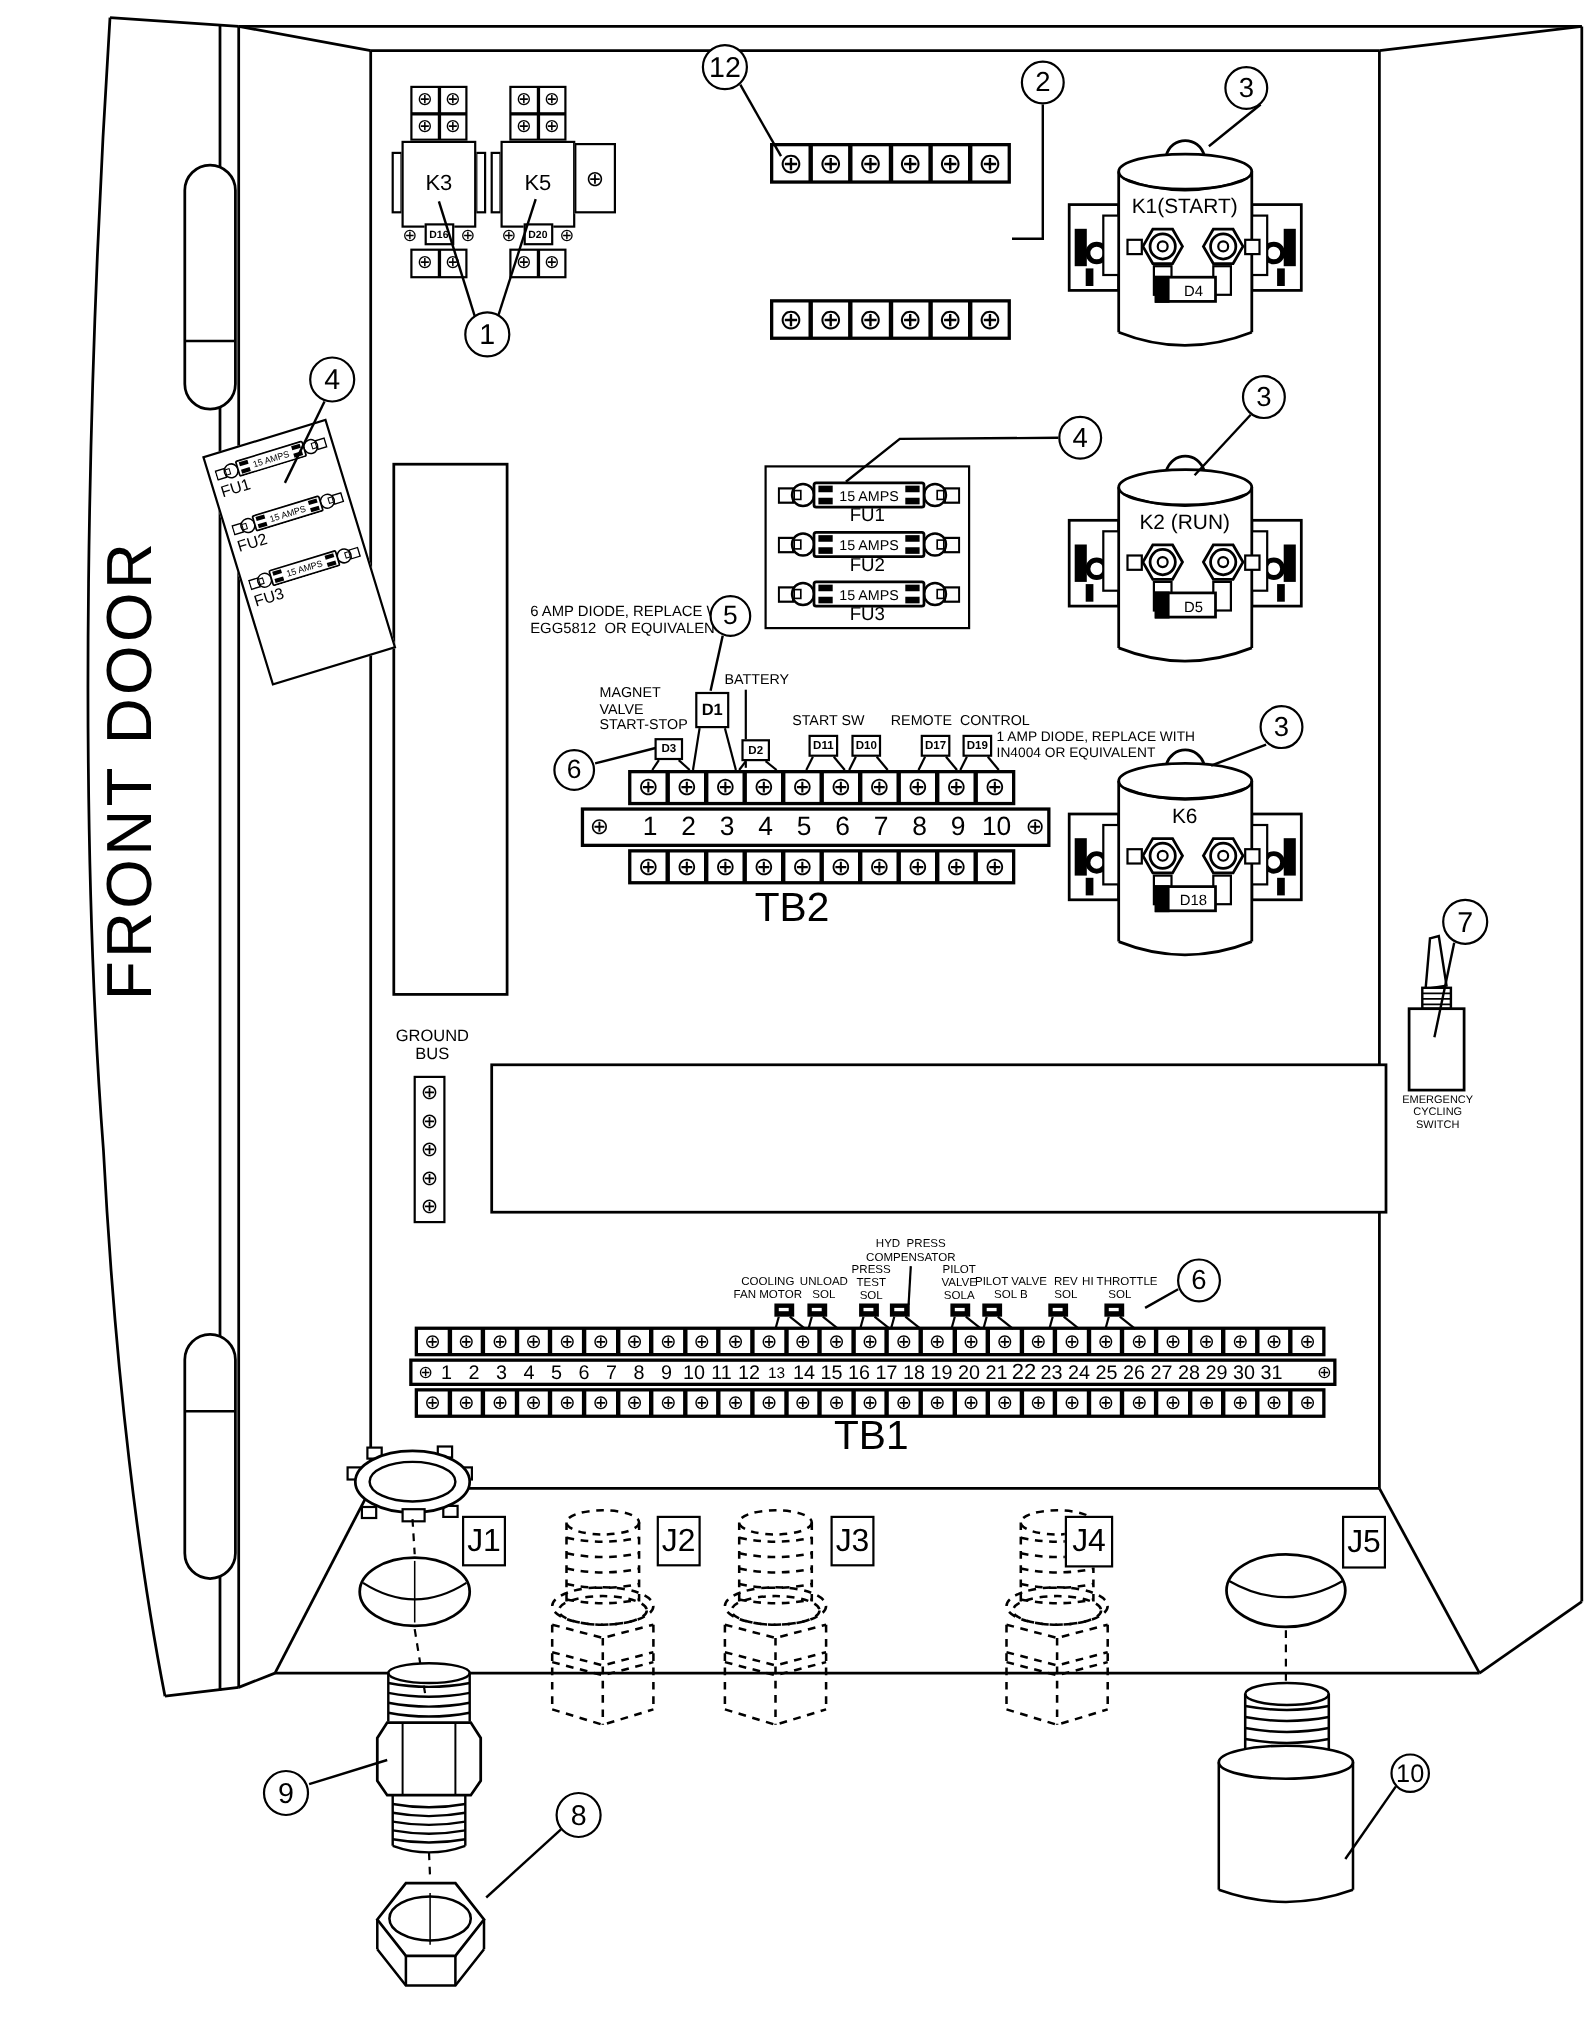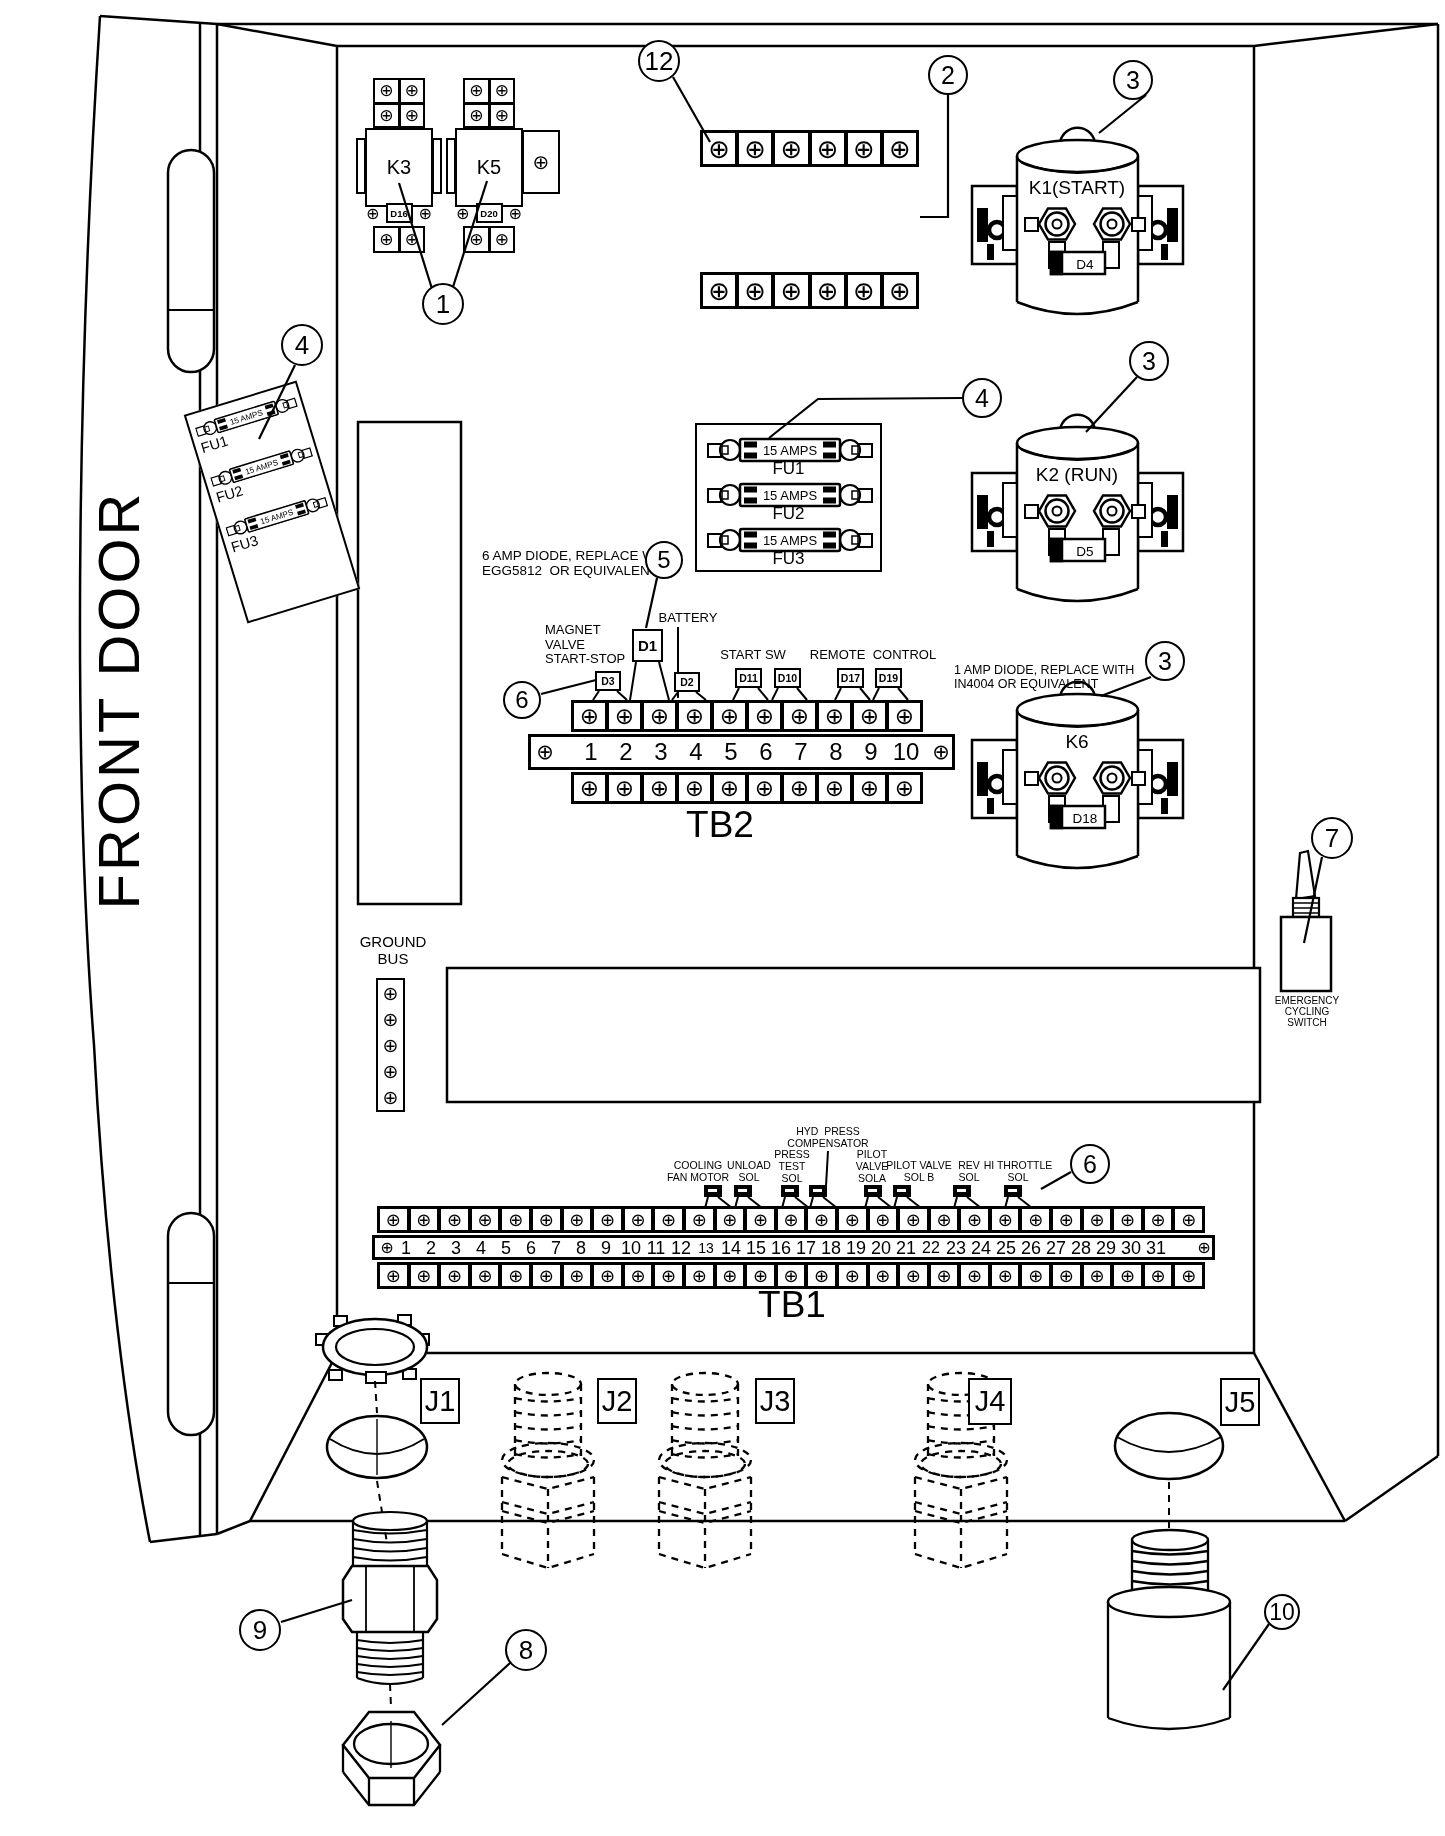--- a/index.html
+++ b/index.html
@@ -657,21 +657,21 @@
         <div style="position: absolute; box-sizing: border-box; left: 306px; top: 50%; transform: translate(-50%, -50%); font-size: 18px; line-height: 1;">12</div>
         <div style="position: absolute; box-sizing: border-box; left: 331px; top: 50%; transform: translate(-50%, -50%); font-size: 14px; line-height: 1;">13</div>
         <div style="position: absolute; box-sizing: border-box; left: 356px; top: 50%; transform: translate(-50%, -50%); font-size: 18px; line-height: 1;">14</div>
         <div style="position: absolute; box-sizing: border-box; left: 381px; top: 50%; transform: translate(-50%, -50%); font-size: 18px; line-height: 1;">15</div>
         <div style="position: absolute; box-sizing: border-box; left: 406px; top: 50%; transform: translate(-50%, -50%); font-size: 18px; line-height: 1;">16</div>
         <div style="position: absolute; box-sizing: border-box; left: 431px; top: 50%; transform: translate(-50%, -50%); font-size: 18px; line-height: 1;">17</div>
         <div style="position: absolute; box-sizing: border-box; left: 456px; top: 50%; transform: translate(-50%, -50%); font-size: 18px; line-height: 1;">18</div>
         <div style="position: absolute; box-sizing: border-box; left: 481px; top: 50%; transform: translate(-50%, -50%); font-size: 18px; line-height: 1;">19</div>
         <div style="position: absolute; box-sizing: border-box; left: 506px; top: 50%; transform: translate(-50%, -50%); font-size: 18px; line-height: 1;">20</div>
         <div style="position: absolute; box-sizing: border-box; left: 531px; top: 50%; transform: translate(-50%, -50%); font-size: 18px; line-height: 1;">21</div>
-        <div style="position: absolute; box-sizing: border-box; left: 556px; top: 50%; transform: translate(-50%, -50%); font-size: 16px; line-height: 1;">22</div>
+        <div style="position: absolute; box-sizing: border-box; left: 556px; top: 50%; transform: translate(-50%, -50%); font-size: 20px; line-height: 1;">22</div>
         <div style="position: absolute; box-sizing: border-box; left: 581px; top: 50%; transform: translate(-50%, -50%); font-size: 18px; line-height: 1;">23</div>
         <div style="position: absolute; box-sizing: border-box; left: 606px; top: 50%; transform: translate(-50%, -50%); font-size: 18px; line-height: 1;">24</div>
         <div style="position: absolute; box-sizing: border-box; left: 631px; top: 50%; transform: translate(-50%, -50%); font-size: 18px; line-height: 1;">25</div>
         <div style="position: absolute; box-sizing: border-box; left: 656px; top: 50%; transform: translate(-50%, -50%); font-size: 18px; line-height: 1;">26</div>
         <div style="position: absolute; box-sizing: border-box; left: 681px; top: 50%; transform: translate(-50%, -50%); font-size: 18px; line-height: 1;">27</div>
         <div style="position: absolute; box-sizing: border-box; left: 706px; top: 50%; transform: translate(-50%, -50%); font-size: 18px; line-height: 1;">28</div>
         <div style="position: absolute; box-sizing: border-box; left: 731px; top: 50%; transform: translate(-50%, -50%); font-size: 18px; line-height: 1;">29</div>
         <div style="position: absolute; box-sizing: border-box; left: 756px; top: 50%; transform: translate(-50%, -50%); font-size: 18px; line-height: 1;">30</div>
         <div style="position: absolute; box-sizing: border-box; left: 781px; top: 50%; transform: translate(-50%, -50%); font-size: 18px; line-height: 1;">31</div>
         <div style="position: absolute; box-sizing: border-box; left: 829px; top: 50%; transform: translate(-50%, -50%); font-size: 16px; font-family: &quot;DejaVu Sans&quot;, sans-serif; line-height: 1;">⊕</div>
@@ -861,21 +861,21 @@
         <span>J5</span>
       </div>
   <div style="position: absolute; box-sizing: border-box; left: 482px; top: 548px; font-size: 13.5px; white-space: pre; line-height: 1.12;">6 AMP DIODE, REPLACE WITH
 EGG5812  OR EQUIVALENT</div>
       <div style="position: absolute; box-sizing: border-box; left: 545px; top: 623px; font-size: 13px; white-space: pre; line-height: 1.12;">MAGNET
 VALVE
 START-STOP</div>
       <div style="position: absolute; box-sizing: border-box; left: 688px; top: 611px; font-size: 13px; white-space: pre; line-height: 1.12; transform: translateX(-50%); text-align: center;">BATTERY</div>
       <div style="position: absolute; box-sizing: border-box; left: 753px; top: 648px; font-size: 13px; white-space: pre; line-height: 1.12; transform: translateX(-50%); text-align: center;">START SW</div>
       <div style="position: absolute; box-sizing: border-box; left: 873px; top: 648px; font-size: 13px; white-space: pre; line-height: 1.12; transform: translateX(-50%); text-align: center;">REMOTE  CONTROL</div>
-      <div style="position: absolute; box-sizing: border-box; left: 906px; top: 663px; font-size: 12.5px; white-space: pre; line-height: 1.12; margin-left: 48px;">1 AMP DIODE, REPLACE WITH
+      <div style="position: absolute; box-sizing: border-box; left: 906px; top: 663px; font-size: 12.5px; white-space: pre; line-height: 1.12;">1 AMP DIODE, REPLACE WITH
 IN4004 OR EQUIVALENT</div>
       <div style="position: absolute; box-sizing: border-box; left: 393px; top: 934px; font-size: 15px; white-space: pre; line-height: 1.12; transform: translateX(-50%); text-align: center;">GROUND
 BUS</div>
       <div style="position: absolute; box-sizing: border-box; left: 1307px; top: 995px; font-size: 10px; white-space: pre; line-height: 1.12; transform: translateX(-50%); text-align: center;">EMERGENCY
 CYCLING
 SWITCH</div>
       <div style="position: absolute; box-sizing: border-box; left: 698px; top: 1160px; font-size: 10.5px; white-space: pre; line-height: 1.12; transform: translateX(-50%); text-align: center;">COOLING
 FAN MOTOR</div>
       <div style="position: absolute; box-sizing: border-box; left: 749px; top: 1160px; font-size: 10.5px; white-space: pre; line-height: 1.12; transform: translateX(-50%); text-align: center;">UNLOAD
 SOL</div>

